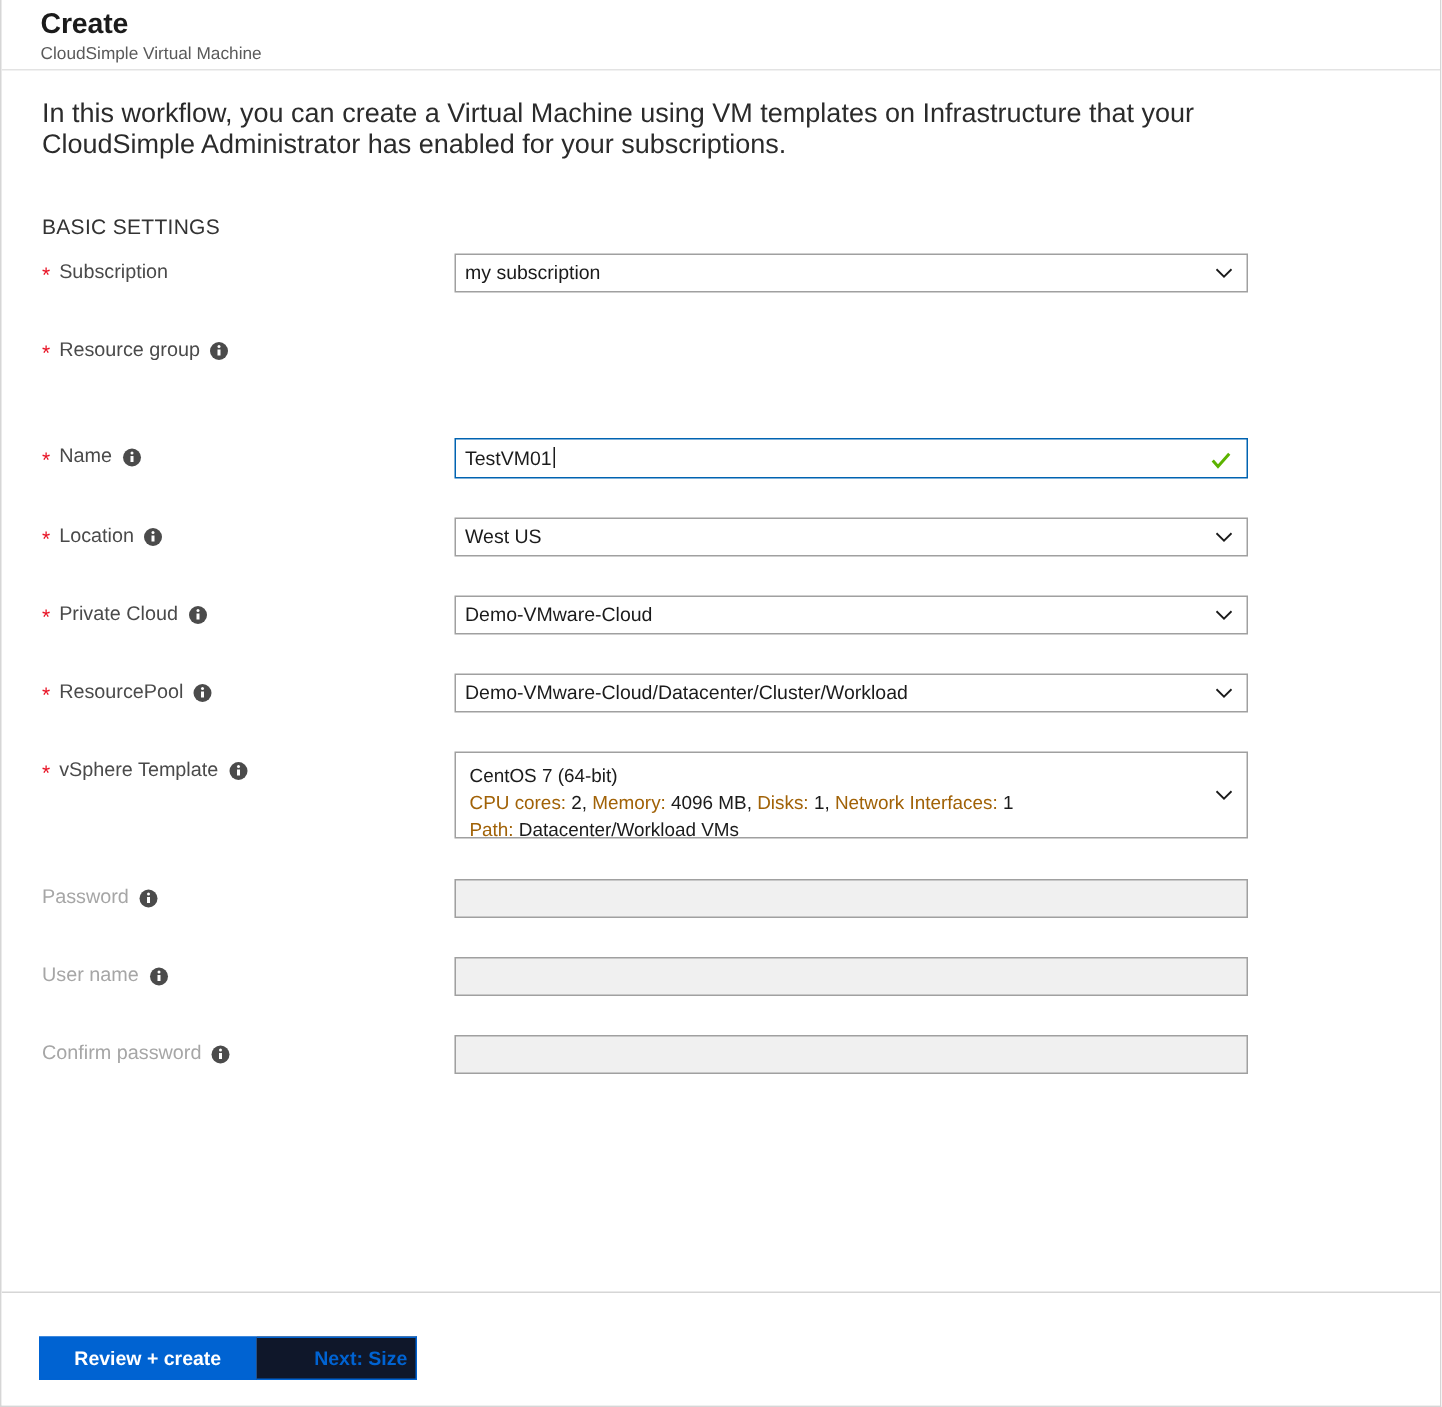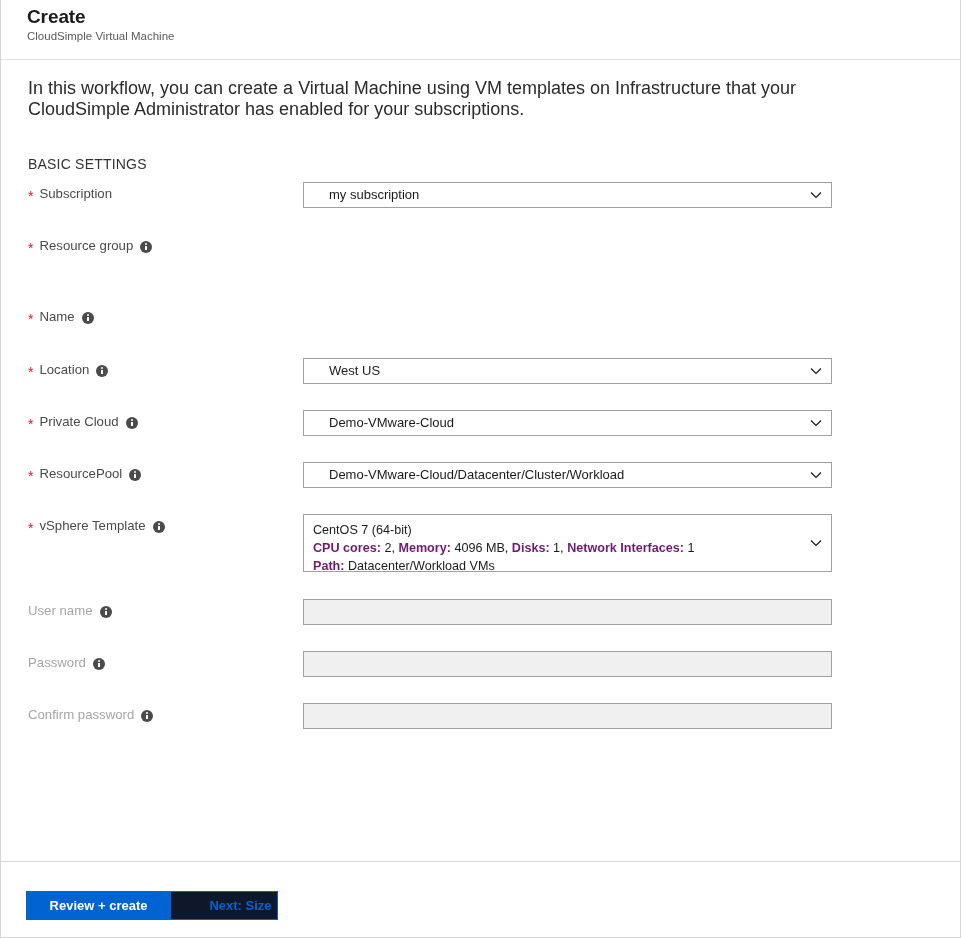--- a/index.html
+++ b/index.html
@@ -20,21 +20,21 @@
     background: #ffffff;
     border-left: 1px solid #d6d6d6;
     border-right: 1px solid #d6d6d6;
     border-bottom: 1px solid #d6d6d6;
     overflow: hidden;
   }
 
   
   .header {
     box-sizing: border-box;
-    height: 60px;
+    height: 47px;
     padding: 5px 0 0 26px;
     border-bottom: 1px solid #e3e3e3;
   }
   .header-title {
     font-size: 19px;
     font-weight: bold;
     color: #1b1b1b;
     line-height: 23px;
     letter-spacing: -0.1px;
   }
@@ -173,41 +173,41 @@
   .field {
     box-sizing: border-box;
     position: relative;
     width: 529px;
     height: 26px;
     border: 1px solid #a0a0a0;
     background: #ffffff;
     font-size: 13px;
     color: #1b1b1b;
     line-height: 24px;
-    padding: 0 30px 0 25px;
+    padding: 0 30px 0 6px;
     white-space: nowrap;
     overflow: hidden;
   }
   .field.focused {
     border: 1px solid #0063b1;
     height: 27px;
     line-height: 25px;
   }
   .field.disabled {
     background: #f0f0f0;
     border: 1px solid #a0a0a0;
   }
   .field.tall {
     height: 58px;
     line-height: 18px;
     padding: 6px 28px 0 9px;
     white-space: normal;
   }
   .field.tall .tline { font-size: 12.6px; display: block; }
-  .field.tall b { font-weight: bold; color: #701a75; }
+  .field.tall b { font-weight: normal; color: #a16207; }
 
   .chevron {
     position: absolute;
     right: 9px;
     top: 0;
     bottom: 0;
     width: 12px;
     display: flex;
     align-items: center;
     justify-content: center;
@@ -326,20 +326,30 @@
           <span class="info-icon"></span>
         </div>
       </div>
 
       <div class="row" style="min-height:53px;">
         <div class="label">
           <span class="star">*</span>
           <span class="label-text">Name</span>
           <span class="info-icon"></span>
         </div>
+        <div class="field-wrap">
+          <div class="field focused">
+            <span>TestVM01</span><span class="caret"></span>
+            <span class="check">
+              <svg width="14" height="14" viewBox="0 0 14 14">
+                  <path d="M1.5 7 L5 11 L12.5 2.5" stroke="#5cb300" stroke-width="2" fill="none"></path>
+                </svg>
+            </span>
+          </div>
+        </div>
       </div>
 
       <div class="row">
         <div class="label">
           <span class="star">*</span>
           <span class="label-text">Location</span>
           <span class="info-icon"></span>
         </div>
         <div class="field-wrap">
           <div class="field">
@@ -404,33 +414,33 @@
               <svg width="12" height="8" viewBox="0 0 12 8">
                   <path d="M1 1.5 L6 6.5 L11 1.5" stroke="#1b1b1b" stroke-width="1.2" fill="none"></path>
                 </svg>
             </span>
           </div>
         </div>
       </div>
 
       <div class="row">
         <div class="label disabled">
-          <span class="label-text">User name</span>
+          <span class="label-text">Password</span>
           <span class="info-icon"></span>
         </div>
         <div class="field-wrap">
           <div class="field disabled">
             <span></span>
           </div>
         </div>
       </div>
 
       <div class="row">
         <div class="label disabled">
-          <span class="label-text">Password</span>
+          <span class="label-text">User name</span>
           <span class="info-icon"></span>
         </div>
         <div class="field-wrap">
           <div class="field disabled">
             <span></span>
           </div>
         </div>
       </div>
 
       <div class="row">

